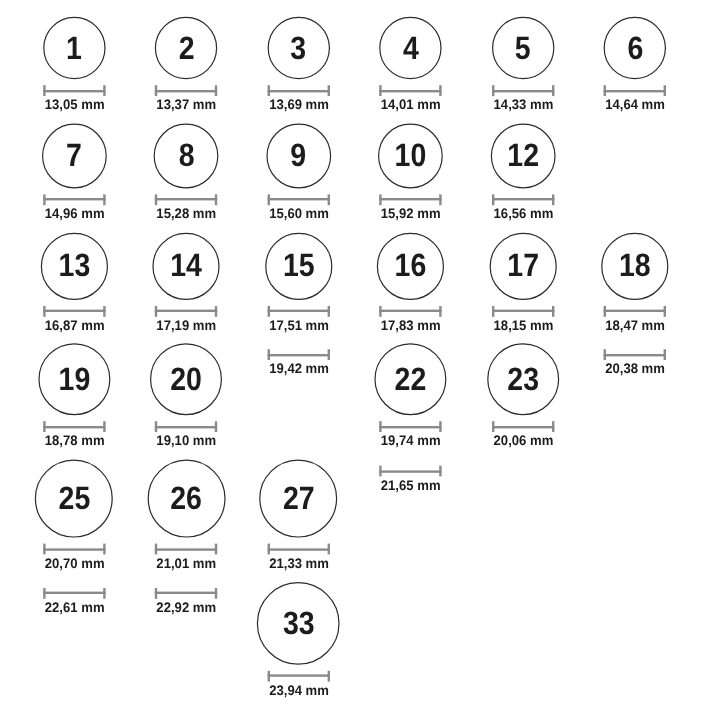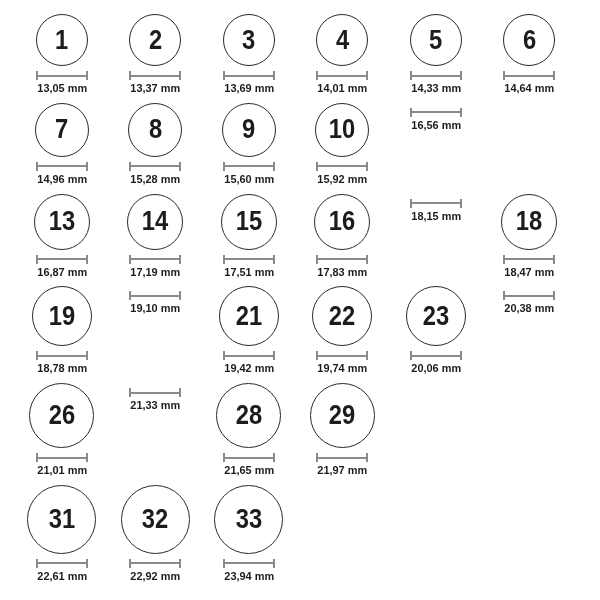--- a/index.html
+++ b/index.html
@@ -174,20 +174,23 @@
       <span class="num">10</span>
     </div>
     <div class="ruler">
       <div class="ruler-line"></div>
     </div>
     <div class="mm">15,92 mm</div>
   </div>
 
 
   <div class="cell">
+    <div class="circle">
+      <span class="num">12</span>
+    </div>
     <div class="ruler">
       <div class="ruler-line"></div>
     </div>
     <div class="mm">16,56 mm</div>
   </div>
 </div>
   <div class="row" style="--d:56px">
   <div class="cell">
     <div class="circle">
       <span class="num">13</span>
@@ -222,20 +225,23 @@
     <div class="circle">
       <span class="num">16</span>
     </div>
     <div class="ruler">
       <div class="ruler-line"></div>
     </div>
     <div class="mm">17,83 mm</div>
   </div>
 
   <div class="cell">
+    <div class="circle">
+      <span class="num">17</span>
+    </div>
     <div class="ruler">
       <div class="ruler-line"></div>
     </div>
     <div class="mm">18,15 mm</div>
   </div>
 
   <div class="cell">
     <div class="circle">
       <span class="num">18</span>
     </div>
@@ -250,30 +256,30 @@
     <div class="circle">
       <span class="num">19</span>
     </div>
     <div class="ruler">
       <div class="ruler-line"></div>
     </div>
     <div class="mm">18,78 mm</div>
   </div>
 
   <div class="cell">
+    <div class="circle">
+      <span class="num">20</span>
+    </div>
     <div class="ruler">
       <div class="ruler-line"></div>
     </div>
     <div class="mm">19,10 mm</div>
   </div>
 
   <div class="cell">
-    <div class="circle">
-      <span class="num">21</span>
-    </div>
     <div class="ruler">
       <div class="ruler-line"></div>
     </div>
     <div class="mm">19,42 mm</div>
   </div>
 
   <div class="cell">
     <div class="circle">
       <span class="num">22</span>
     </div>
@@ -294,74 +300,68 @@
   </div>
 
   <div class="cell">
     <div class="ruler">
       <div class="ruler-line"></div>
     </div>
     <div class="mm">20,38 mm</div>
   </div>
 </div>
   <div class="row" style="--d:65px">
+  <div class="cell">
+    <div class="circle">
+      <span class="num">25</span>
+    </div>
+    <div class="ruler">
+      <div class="ruler-line"></div>
+    </div>
+    <div class="mm">20,70 mm</div>
+  </div>
 
   <div class="cell">
     <div class="circle">
       <span class="num">26</span>
     </div>
     <div class="ruler">
       <div class="ruler-line"></div>
     </div>
     <div class="mm">21,01 mm</div>
   </div>
 
   <div class="cell">
+    <div class="circle">
+      <span class="num">27</span>
+    </div>
     <div class="ruler">
       <div class="ruler-line"></div>
     </div>
     <div class="mm">21,33 mm</div>
   </div>
 
   <div class="cell">
-    <div class="circle">
-      <span class="num">28</span>
-    </div>
     <div class="ruler">
       <div class="ruler-line"></div>
     </div>
     <div class="mm">21,65 mm</div>
   </div>
 
-  <div class="cell">
-    <div class="circle">
-      <span class="num">29</span>
-    </div>
-    <div class="ruler">
-      <div class="ruler-line"></div>
-    </div>
-    <div class="mm">21,97 mm</div>
-  </div>
 
 </div>
   <div class="row" style="--d:69px">
   <div class="cell">
-    <div class="circle">
-      <span class="num">31</span>
-    </div>
     <div class="ruler">
       <div class="ruler-line"></div>
     </div>
     <div class="mm">22,61 mm</div>
   </div>
 
   <div class="cell">
-    <div class="circle">
-      <span class="num">32</span>
-    </div>
     <div class="ruler">
       <div class="ruler-line"></div>
     </div>
     <div class="mm">22,92 mm</div>
   </div>
 
   <div class="cell">
     <div class="circle">
       <span class="num">33</span>
     </div>

